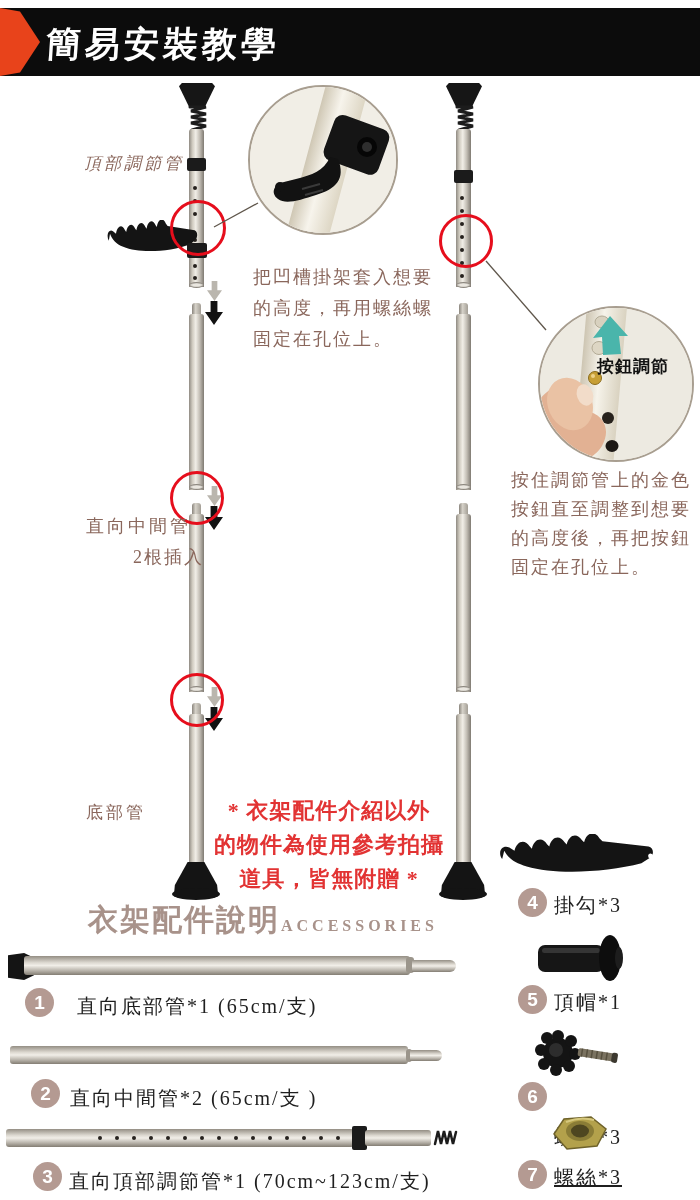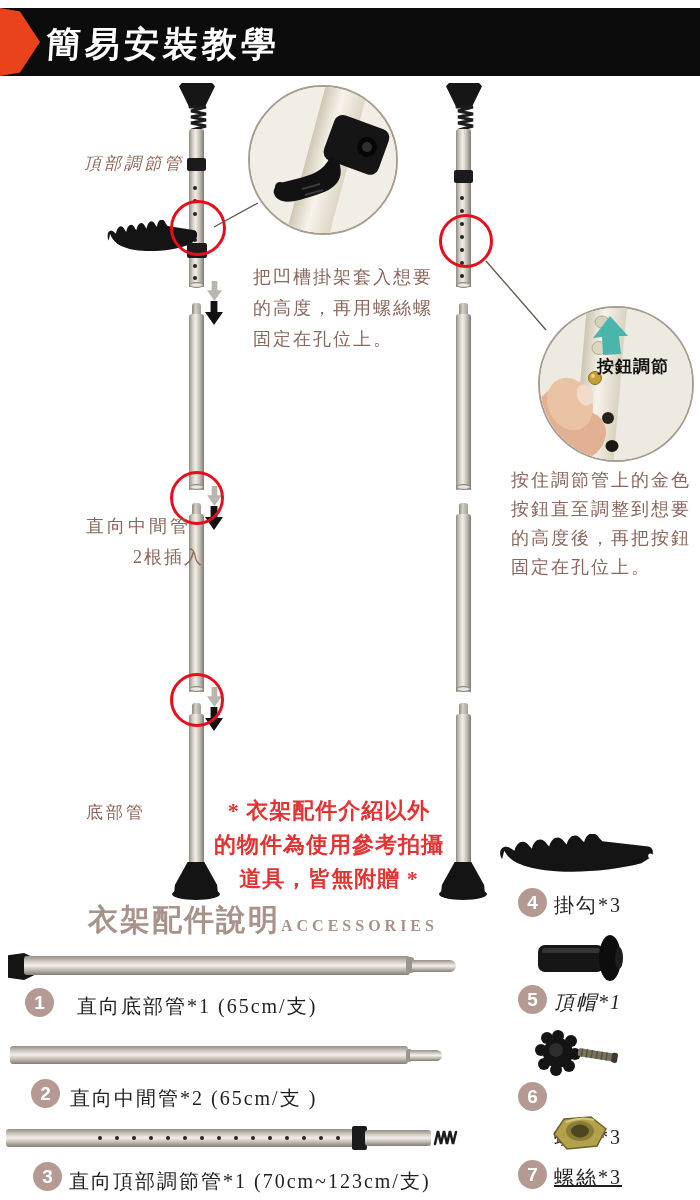--- a/index.html
+++ b/index.html
@@ -272,21 +272,21 @@
   <div class="numcircle" style="left:518px;top:888px;">4</div>
   <div class="item-label" style="left:554px;top:892px;">掛勾*3</div>
 
   <svg class="abs" style="left:532px;top:934px;" width="100" height="48" viewBox="0 0 100 48">
     <rect x="6" y="11" width="66" height="27" rx="7" fill="#161616"></rect>
     <rect x="10" y="14" width="58" height="5" rx="2.5" fill="#353535"></rect>
     <ellipse cx="78" cy="24" rx="11" ry="23" fill="#0d0d0d"></ellipse>
     <ellipse cx="87" cy="24" rx="4" ry="11" fill="#1d1d1d"></ellipse>
   </svg>
   <div class="numcircle" style="left:518px;top:985px;">5</div>
-  <div class="item-label" style="left:554px;top:989px;font-style:italic;">頂帽*1</div>
+  <div class="item-label" style="left:554px;top:989px;">頂帽*1</div>
 
   <svg class="abs" style="left:530px;top:1028px;" width="110" height="50" viewBox="0 0 110 50">
     <g fill="#141414">
       <circle cx="28" cy="25" r="15"></circle>
       <circle cx="28" cy="8" r="6"></circle>
         <circle cx="41" cy="13" r="6"></circle>
         <circle cx="45" cy="26" r="6"></circle>
       <circle cx="39" cy="38" r="6"></circle>
         <circle cx="26" cy="42" r="6"></circle>
         <circle cx="14" cy="36" r="6"></circle>

